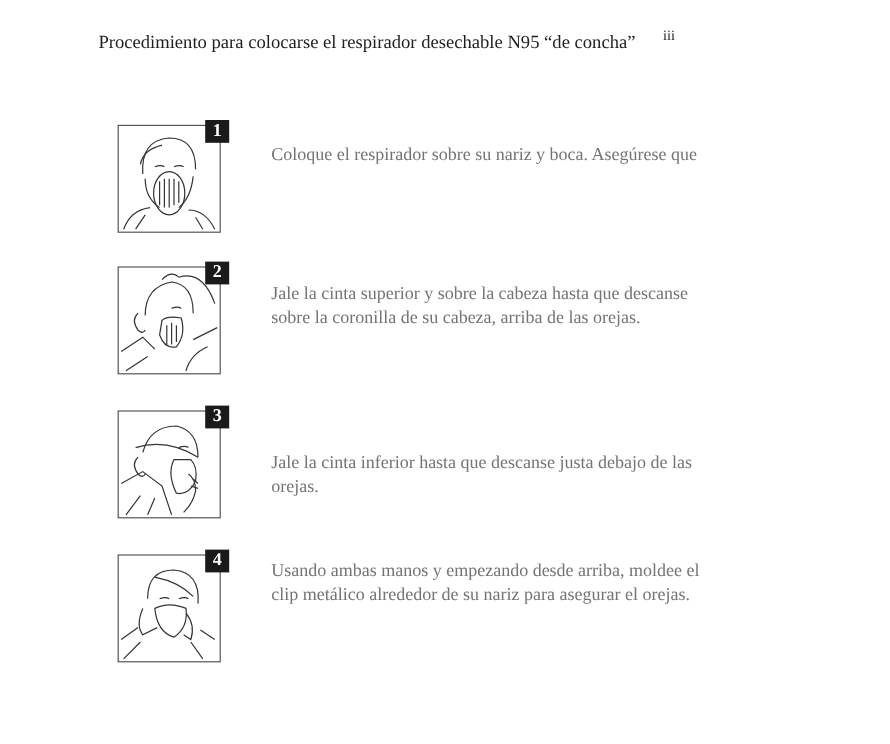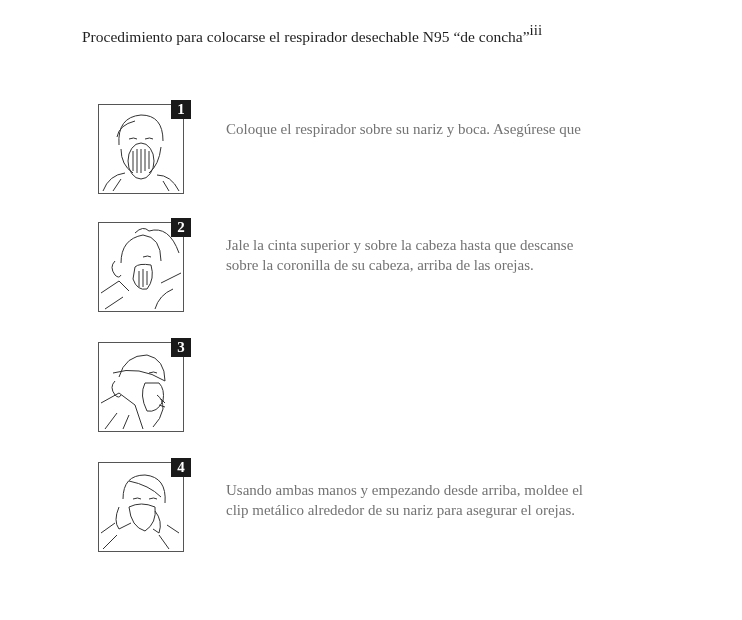--- a/index.html
+++ b/index.html
@@ -1,19 +1,19 @@
 <!DOCTYPE html>
 <html><head>
 <meta charset="utf-8">
 <style>
   html, body { margin: 0; padding: 0; background: #ffffff; }
   body { width: 742px; height: 620px; position: relative; overflow: hidden;
          font-family: "Liberation Serif", "DejaVu Serif", serif; color: #1e1e1e; }
   .title { position: absolute; left: 82px; top: 22px; font-size: 15.5px; white-space: nowrap; }
-  .title sup { font-size: 15px; vertical-align: 7px; }
+  .title sup { font-size: 12px; vertical-align: 7px; margin-left: 23px; }
   .step { position: absolute; left: 0; width: 742px; height: 110px; }
   .pic { position: absolute; left: 98px; top: 6px; width: 86px; height: 90px;
          border: 1.5px solid #555; background: #fff; box-sizing: border-box; }
   .pic svg { position: absolute; left: 0; top: 0; }
   .badge { position: absolute; left: 172px; top: 2px; width: 20px; height: 19px;
            background: #1a1a1a; color: #fff; font-weight: bold; font-size: 15px;
            text-align: center; line-height: 19px; font-family: "Liberation Serif", serif; }
   .text { position: absolute; left: 226px; font-size: 15px; line-height: 20px; width: 420px; color: #737373; }
 </style>
 </head>
@@ -66,31 +66,35 @@
       <path d="M20 34 Q26 12 48 12 Q66 16 66 38"></path>
       <path d="M14 30 Q40 22 66 38"></path>
       <path d="M16 38 q-6 6 0 14 q4 4 6 0"></path>
       <path d="M50 30 q5 -2 8 0"></path>
       <path d="M46 40 Q40 52 48 68 Q58 70 64 58 Q66 46 60 40 Z"></path>
       <path d="M58 52 q6 4 6 14 q-2 10 -10 18 M62 56 l4 4 M60 62 l6 2"></path>
       <path d="M2 60 L20 50 L36 62 L44 86 M6 86 L18 70 M24 86 L30 72"></path>
     </svg>
     <div class="badge" style="left:72px;top:-5px">3</div>
   </div>
+  <div class="text" style="top:40px">
+    <div>Jale la cinta inferior hasta que descanse justa debajo de las</div>
+    <div>orejas.</div>
+  </div>
 </div>
 
 <div class="step" style="top:456px">
   <div class="pic">
     <svg width="84" height="88" viewBox="0 0 84 88" fill="none" stroke="#333" stroke-width="1">
       <path d="M24 36 Q24 12 46 12 Q68 14 66 40"></path>
       <path d="M30 18 Q50 22 62 34"></path>
       <path d="M34 36 q5 -2 8 0 M50 36 q5 -2 8 0"></path>
       <path d="M30 44 Q42 38 56 44 Q58 60 46 68 Q32 64 30 44 Z"></path>
       <path d="M20 44 Q14 58 20 66 L32 60 M56 48 Q64 58 60 70 L54 66"></path>
       <path d="M2 70 L16 60 M4 86 L18 72 M70 86 L60 72 M80 70 L68 62"></path>
     </svg>
     <div class="badge" style="left:72px;top:-5px">4</div>
   </div>
-  <div class="text" style="top:24px">
+  <div class="text" style="top:10px">
     <div>Usando ambas manos y empezando desde arriba, moldee el</div>
     <div>clip metálico alrededor de su nariz para asegurar el orejas.</div>
   </div>
 </div>
 
 </body></html>

